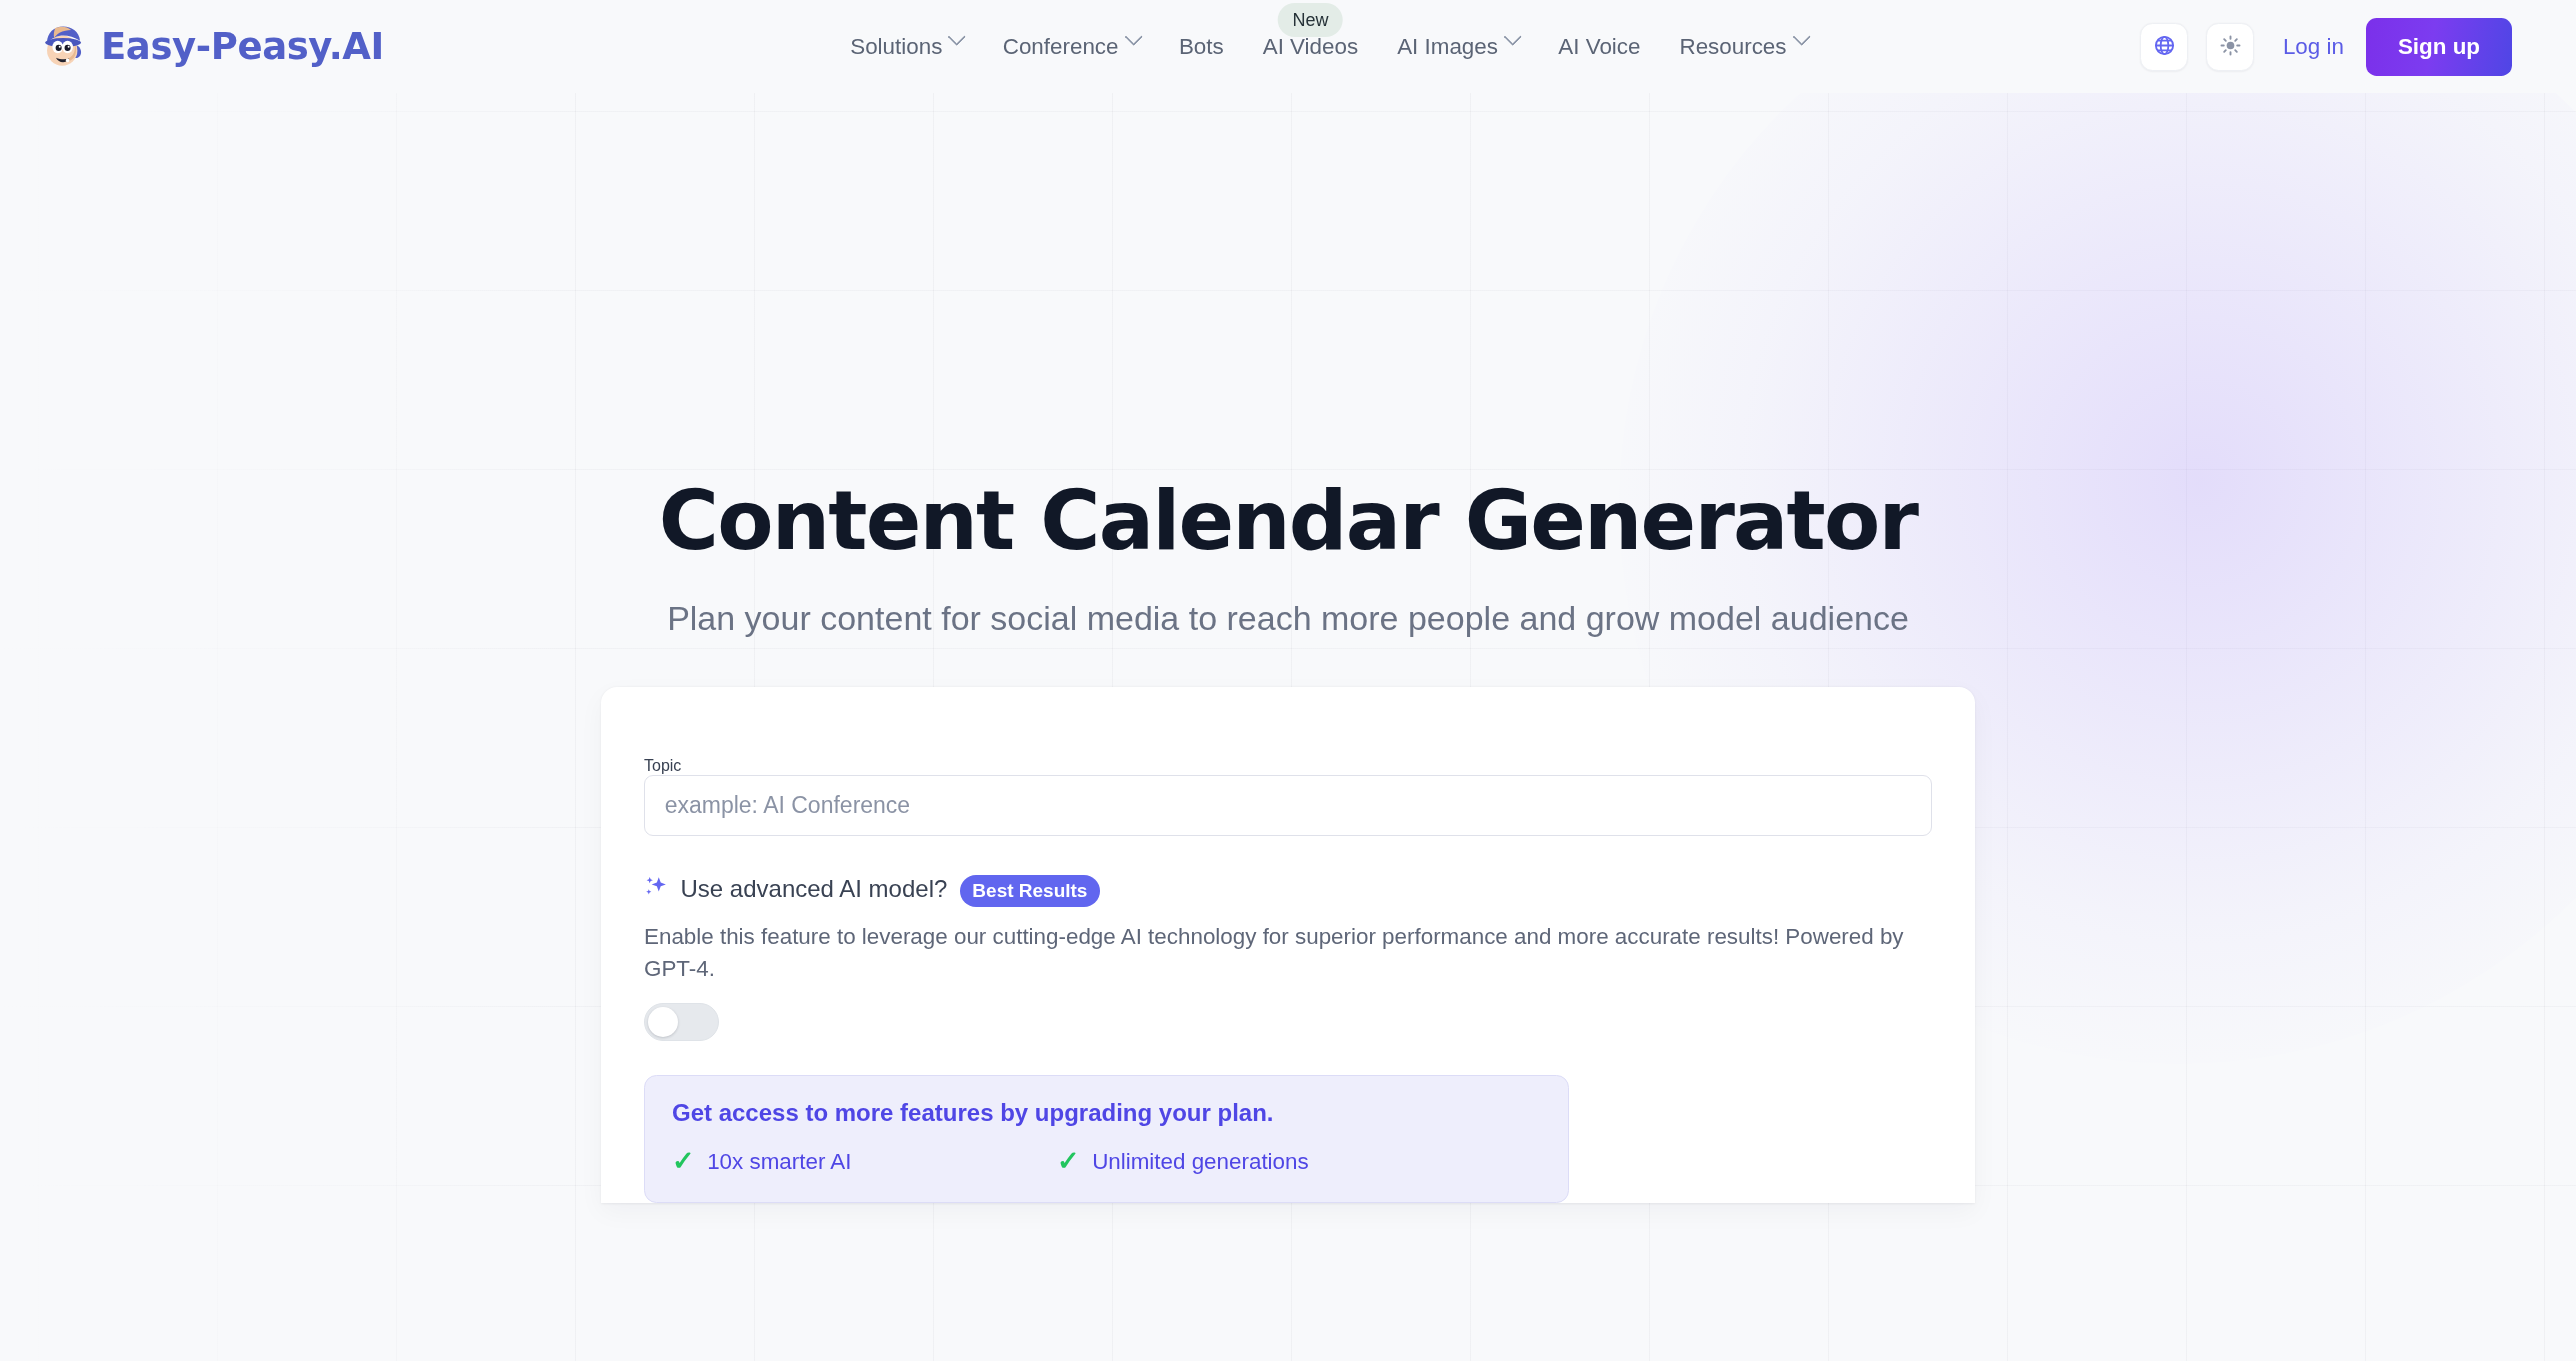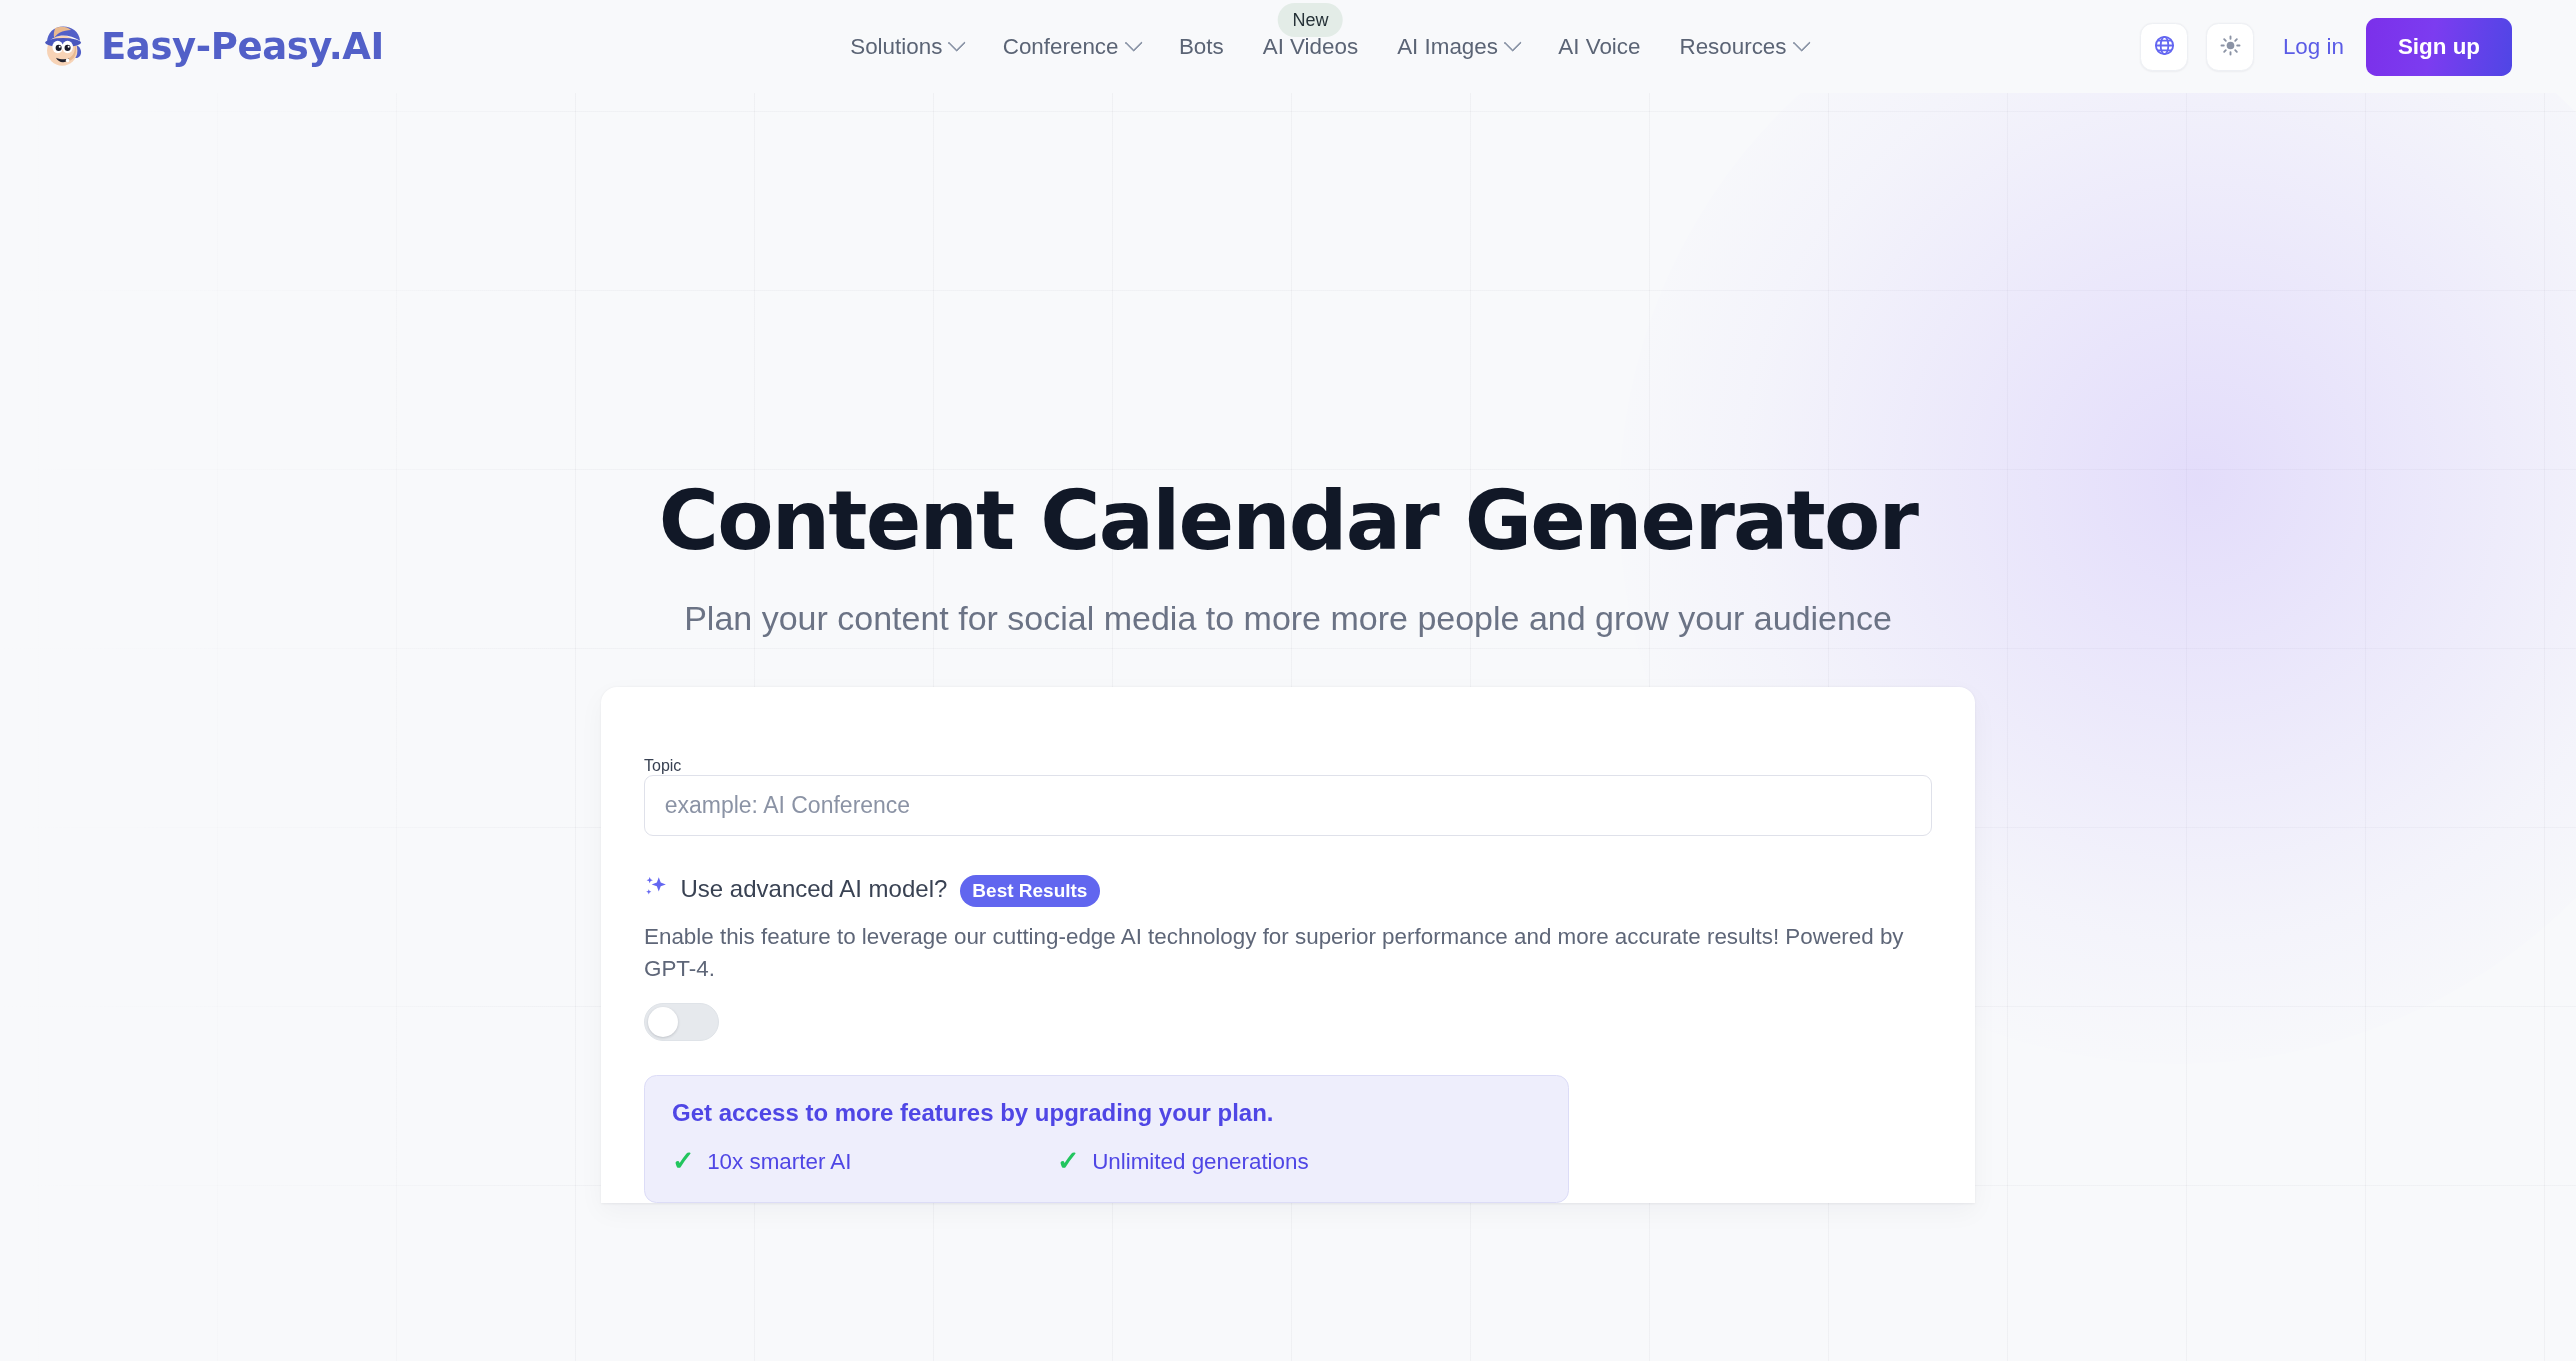--- a/index.html
+++ b/index.html
@@ -87,21 +87,21 @@
     display: flex;
     align-items: center;
     justify-content: center;
     gap: 39px;
     position: relative;
     margin-left: 134px;
   }
   .nav-item {
     position: relative;
     display: flex;
-    align-items: center;
+    align-items: flex-start;
     gap: 8px;
     font-size: 22.4px;
     color: #5b6475;
     cursor: pointer;
     white-space: nowrap;
     padding: 7.2px 0;
   }
   .nav-item .chev {
     display: inline-block;
     width: 13.4px; height: 13.4px;
@@ -395,21 +395,21 @@
     </div>
 
     <a class="login-link">Log in</a>
 
     <button class="signup-btn">Sign up</button>
   </div>
 </header>
 
 <section class="hero">
   <h1 class="hero-title">Content Calendar Generator</h1>
-  <p class="hero-sub">Plan your content for social media to more more people and grow your audience</p>
+  <p class="hero-sub">Plan your content for social media to reach more people and grow model audience</p>
 </section>
 
 <section class="card">
 
   <label class="field-label">Topic</label>
   <input class="text-input" type="text" placeholder="example: AI Conference" style="">
 
   <div class="adv-row">
     <span>
       <svg viewBox="0 0 26 26" width="24" height="24" xmlns="http://www.w3.org/2000/svg">

